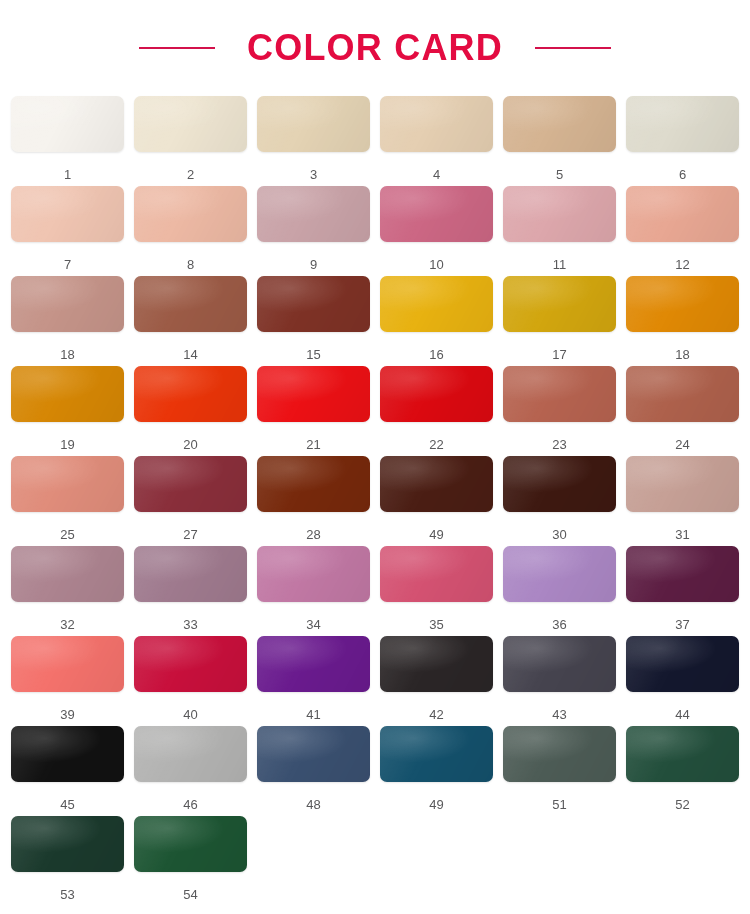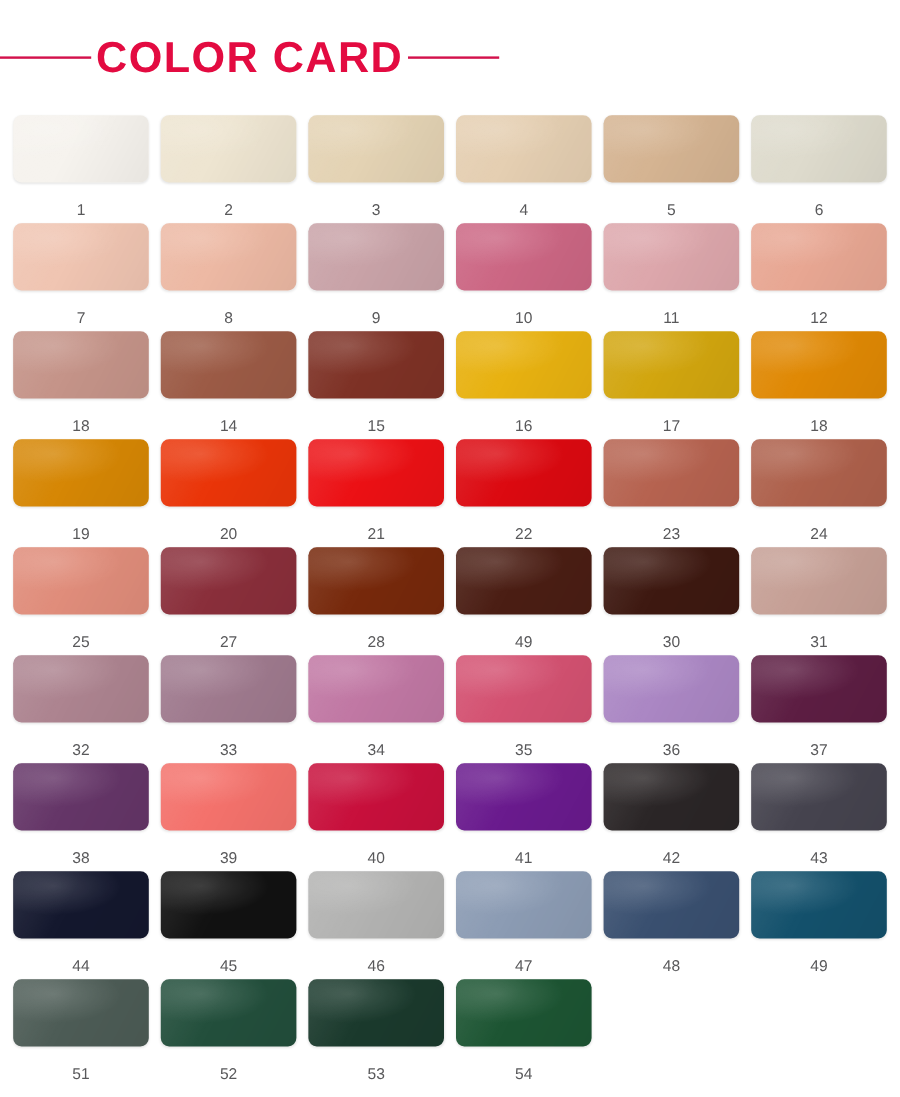--- a/index.html
+++ b/index.html
@@ -14,22 +14,22 @@
     font-family: "Liberation Sans", sans-serif;
     overflow: hidden;
     position: relative;
   }
 
   
   .header {
     height: 96px;
     display: flex;
     align-items: center;
-    justify-content: flex-start;
-    gap: 4px;
+    justify-content: center;
+    gap: 32px;
   }
   .rule {
     width: 76px;
     height: 2px;
     background: #d3114b;
     flex: 0 0 auto;
   }
   .title {
     font-size: 36px;
     font-weight: bold;
@@ -232,24 +232,20 @@
     </div>
     <div class="cell">
       <div class="swatch" style="background: rgb(171, 135, 196);"></div>
       <div class="num">36</div>
     </div>
     <div class="cell">
       <div class="swatch" style="background: rgb(93, 30, 67);"></div>
       <div class="num">37</div>
     </div>
     <div class="cell">
-      <div class="swatch" style="background: rgb(101, 54, 104);"></div>
-      <div class="num">38</div>
-    </div>
-    <div class="cell">
       <div class="swatch" style="background: rgb(244, 114, 108);"></div>
       <div class="num">39</div>
     </div>
     <div class="cell">
       <div class="swatch" style="background: rgb(200, 16, 60);"></div>
       <div class="num">40</div>
     </div>
     <div class="cell">
       <div class="swatch" style="background: rgb(106, 27, 142);"></div>
       <div class="num">41</div>
@@ -268,24 +264,20 @@
     </div>
     <div class="cell">
       <div class="swatch" style="background: rgb(18, 18, 18);"></div>
       <div class="num">45</div>
     </div>
     <div class="cell">
       <div class="swatch" style="background: rgb(179, 179, 178);"></div>
       <div class="num">46</div>
     </div>
     <div class="cell">
-      <div class="swatch" style="background: rgb(140, 156, 180);"></div>
-      <div class="num">47</div>
-    </div>
-    <div class="cell">
       <div class="swatch" style="background: rgb(58, 80, 112);"></div>
       <div class="num">48</div>
     </div>
     <div class="cell">
       <div class="swatch" style="background: rgb(20, 81, 108);"></div>
       <div class="num">49</div>
     </div>
     <div class="cell">
       <div class="swatch" style="background: rgb(77, 92, 86);"></div>
       <div class="num">51</div>

